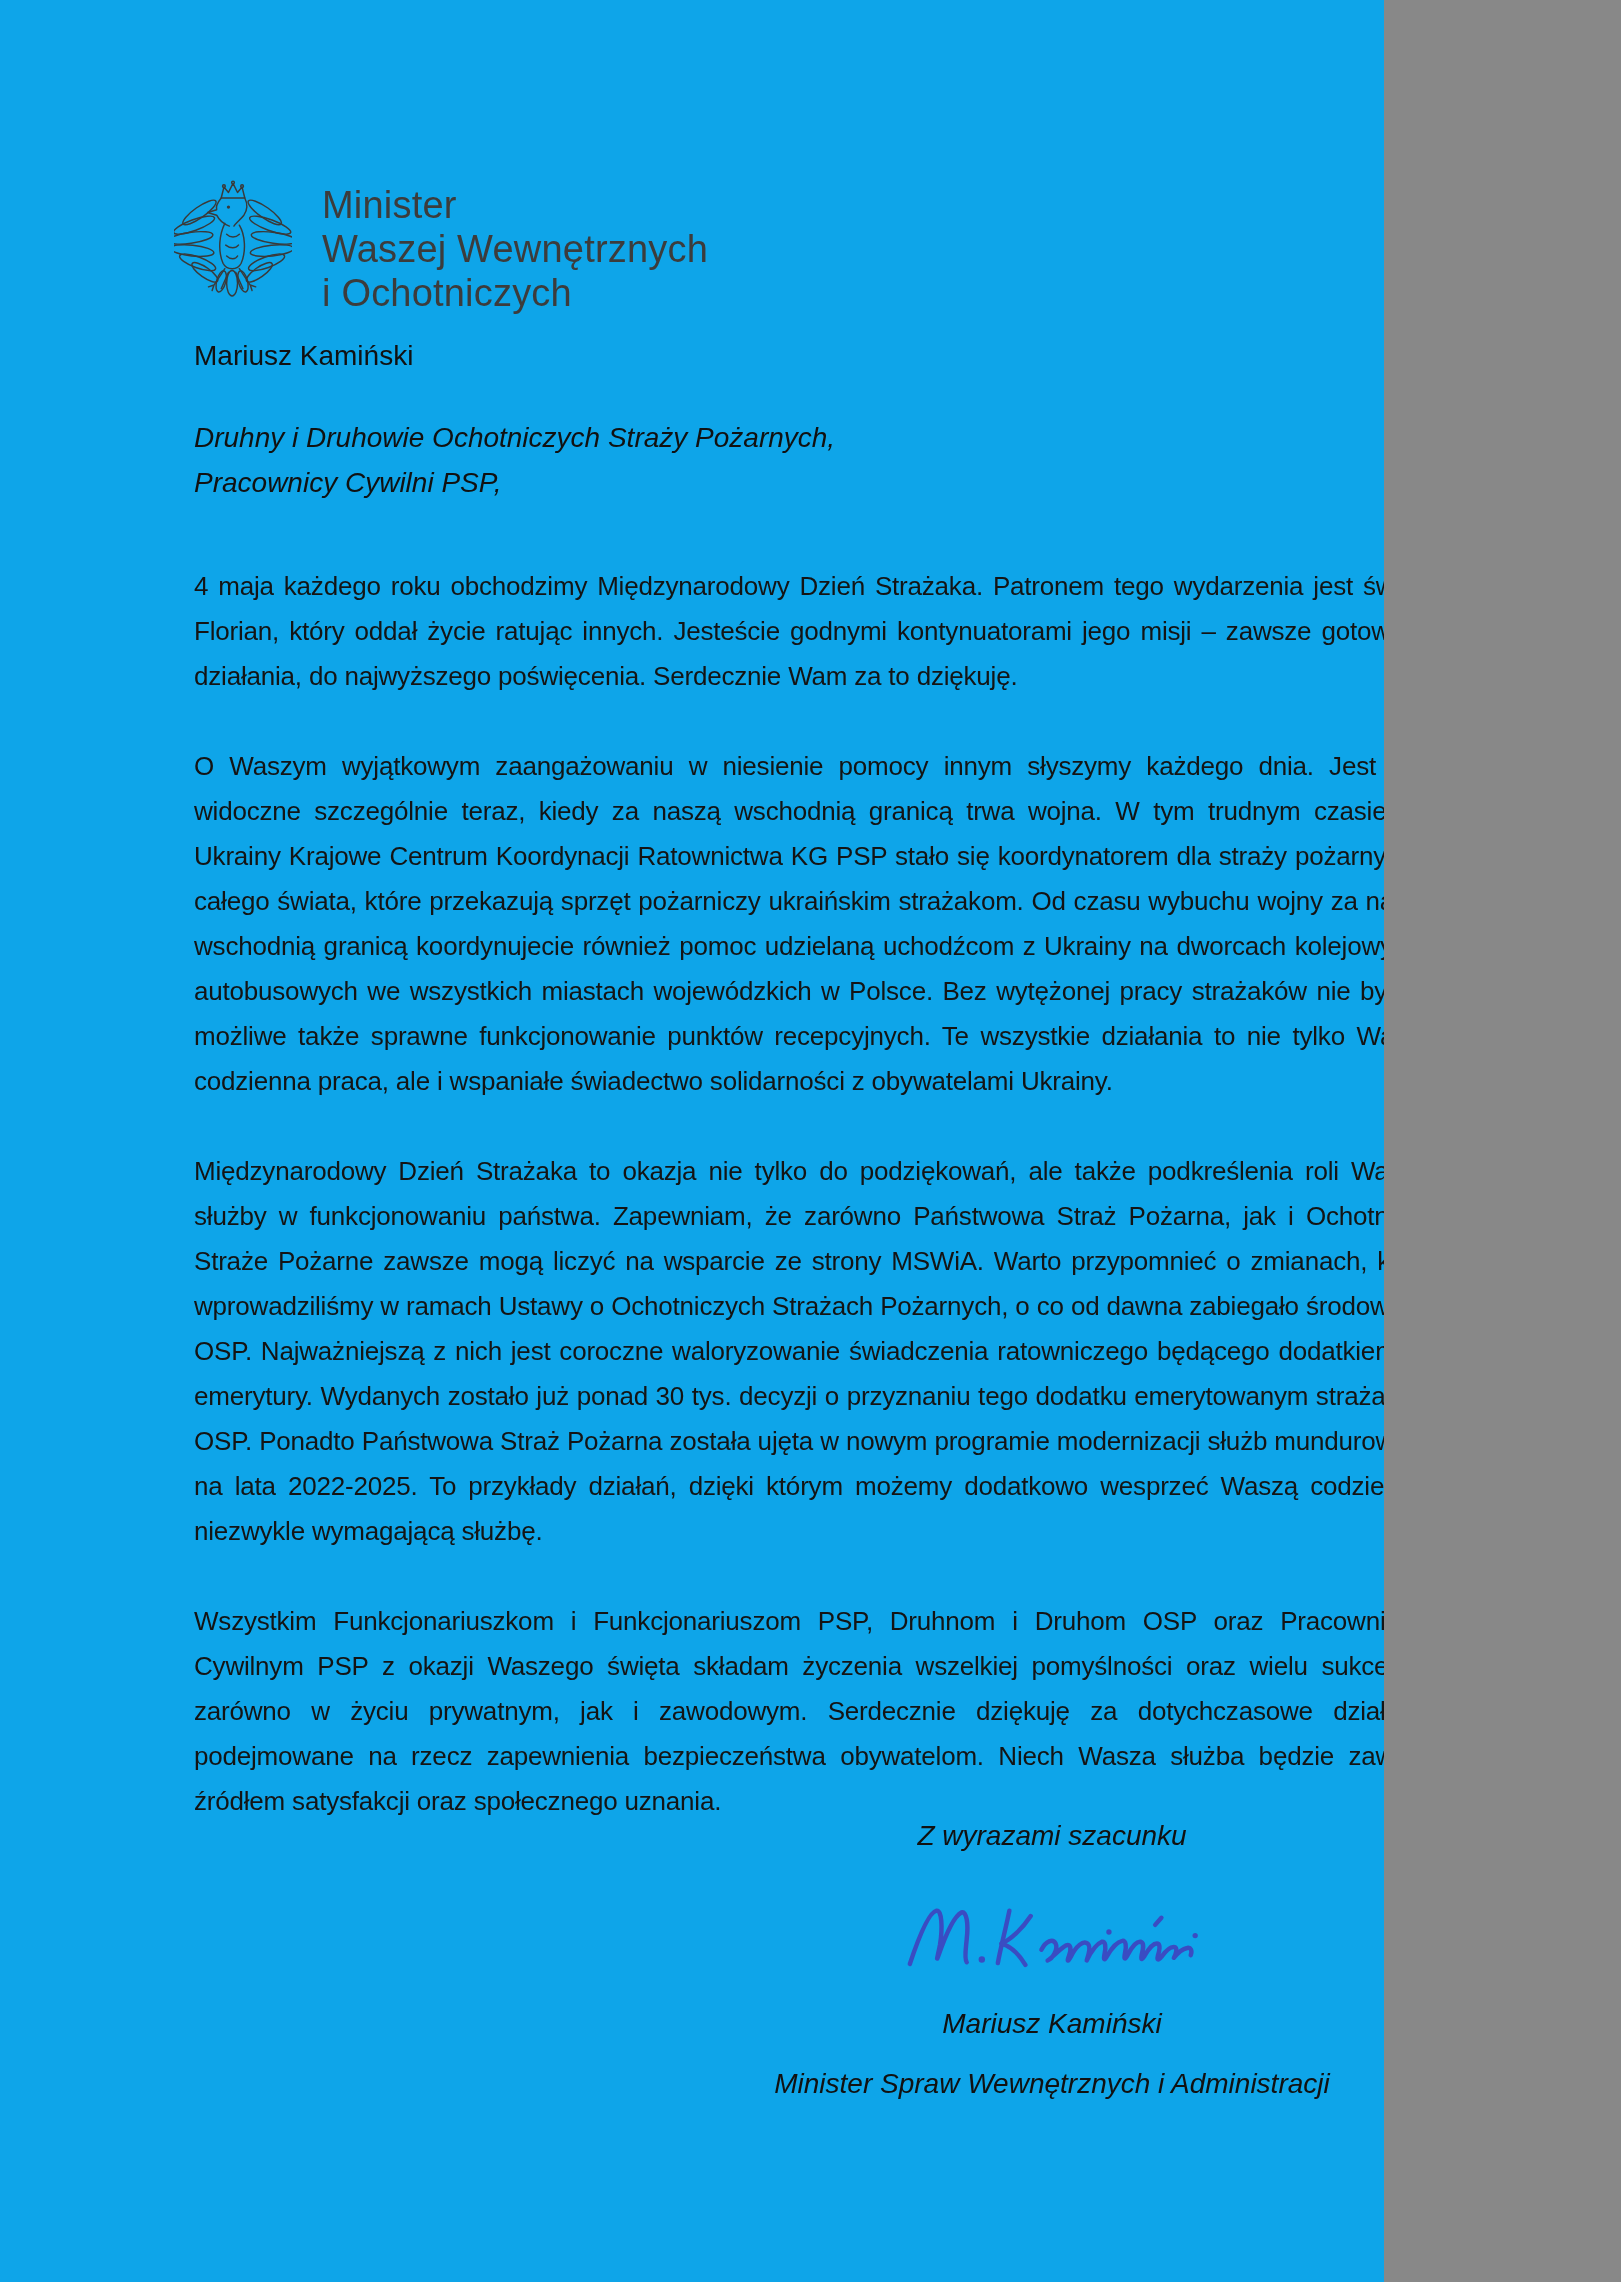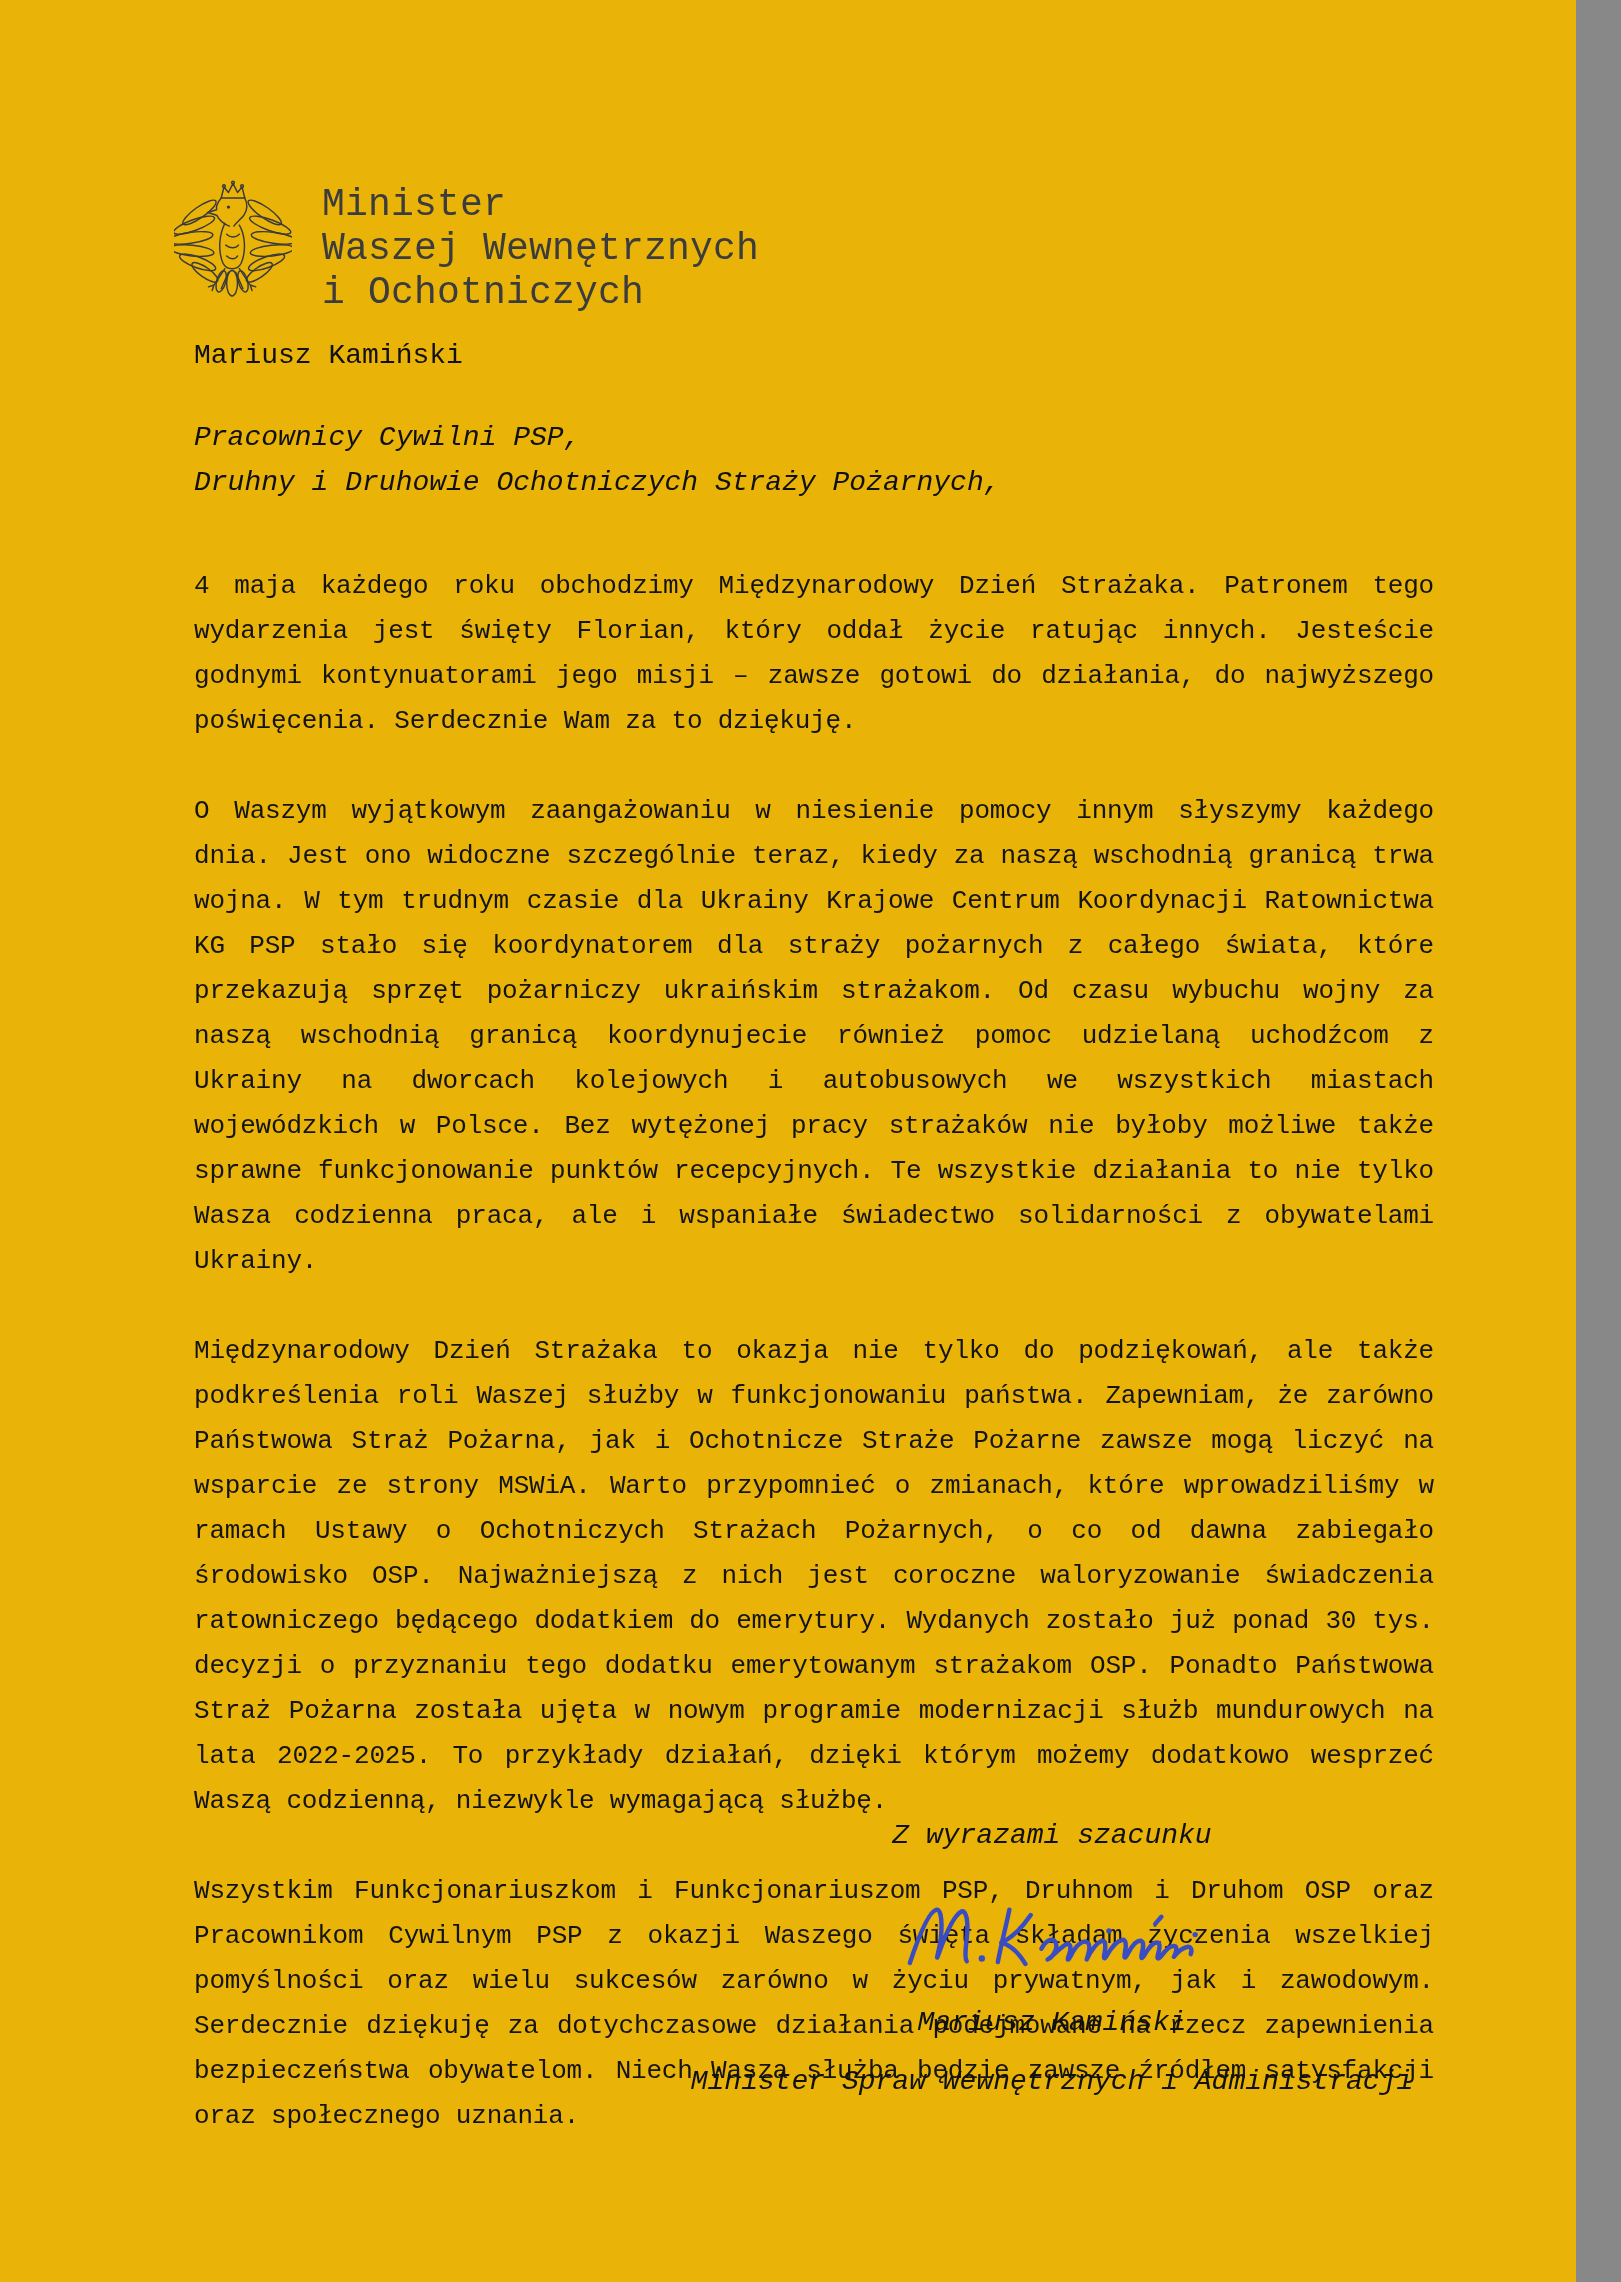--- a/index.html
+++ b/index.html
@@ -1,20 +1,20 @@
 <!DOCTYPE html>
 <html style="font-size:14.3px"><head>
 <meta charset="utf-8">
 <style>
   html,body { margin:0; padding:0; background:#888; }
   .page {
     position: relative;
-    width: 1576px; height: 2282px;
-    background: #eab308;
-    font-family: Liberation Mono, monospace;
+    width: 1384px; height: 2282px;
+    background: #0ea5e9;
+    font-family: Liberation Sans, sans-serif;
     color: #161616;
     overflow: hidden;
   }
   
   .letterhead {
     position: absolute; top: 178px; left: 174px;
     display: flex; align-items: flex-start; gap: 30px;
   }
   .eagle { width: 118px; height: 127px; flex: 0 0 auto; }
   .ministry-name {
@@ -99,22 +99,22 @@
     <div class="ministry-name">
       <div>Minister</div>
       <div>Waszej Wewnętrznych</div>
       <div>i Ochotniczych</div>
     </div>
   </div>
 
   <div class="sender-name">Mariusz Kamiński</div>
 
   <div class="salutation">
+    <div>Druhny i Druhowie Ochotniczych Straży Pożarnych,</div>
     <div>Pracownicy Cywilni PSP,</div>
-    <div>Druhny i Druhowie Ochotniczych Straży Pożarnych,</div>
   </div>
 
   <div class="body-text">
     <p>4 maja każdego roku obchodzimy Międzynarodowy Dzień Strażaka. Patronem tego wydarzenia jest święty Florian, który oddał życie ratując innych. Jesteście godnymi kontynuatorami jego misji – zawsze gotowi do działania, do najwyższego poświęcenia. Serdecznie Wam za to dziękuję.</p>
     <p>O Waszym wyjątkowym zaangażowaniu w niesienie pomocy innym słyszymy każdego dnia. Jest ono widoczne szczególnie teraz, kiedy za naszą wschodnią granicą trwa wojna. W tym trudnym czasie dla Ukrainy Krajowe Centrum Koordynacji Ratownictwa KG PSP stało się koordynatorem dla straży pożarnych z całego świata, które przekazują sprzęt pożarniczy ukraińskim strażakom. Od czasu wybuchu wojny za naszą wschodnią granicą koordynujecie również pomoc udzielaną uchodźcom z Ukrainy na dworcach kolejowych i autobusowych we wszystkich miastach wojewódzkich w Polsce. Bez wytężonej pracy strażaków nie byłoby możliwe także sprawne funkcjonowanie punktów recepcyjnych. Te wszystkie działania to nie tylko Wasza codzienna praca, ale i wspaniałe świadectwo solidarności z obywatelami Ukrainy.</p>
     <p>Międzynarodowy Dzień Strażaka to okazja nie tylko do podziękowań, ale także podkreślenia roli Waszej służby w funkcjonowaniu państwa. Zapewniam, że zarówno Państwowa Straż Pożarna, jak i Ochotnicze Straże Pożarne zawsze mogą liczyć na wsparcie ze strony MSWiA. Warto przypomnieć o zmianach, które wprowadziliśmy w ramach Ustawy o Ochotniczych Strażach Pożarnych, o co od dawna zabiegało środowisko OSP. Najważniejszą z nich jest coroczne waloryzowanie świadczenia ratowniczego będącego dodatkiem do emerytury. Wydanych zostało już ponad 30 tys. decyzji o przyznaniu tego dodatku emerytowanym strażakom OSP. Ponadto Państwowa Straż Pożarna została ujęta w nowym programie modernizacji służb mundurowych na lata 2022-2025. To przykłady działań, dzięki którym możemy dodatkowo wesprzeć Waszą codzienną, niezwykle wymagającą służbę.</p>
     <p>Wszystkim Funkcjonariuszkom i Funkcjonariuszom PSP, Druhnom i Druhom OSP oraz Pracownikom Cywilnym PSP z okazji Waszego święta składam życzenia wszelkiej pomyślności oraz wielu sukcesów zarówno w życiu prywatnym, jak i zawodowym. Serdecznie dziękuję za dotychczasowe działania podejmowane na rzecz zapewnienia bezpieczeństwa obywatelom. Niech Wasza służba będzie zawsze źródłem satysfakcji oraz społecznego uznania.</p>
   </div>
 
   <div class="closing">

